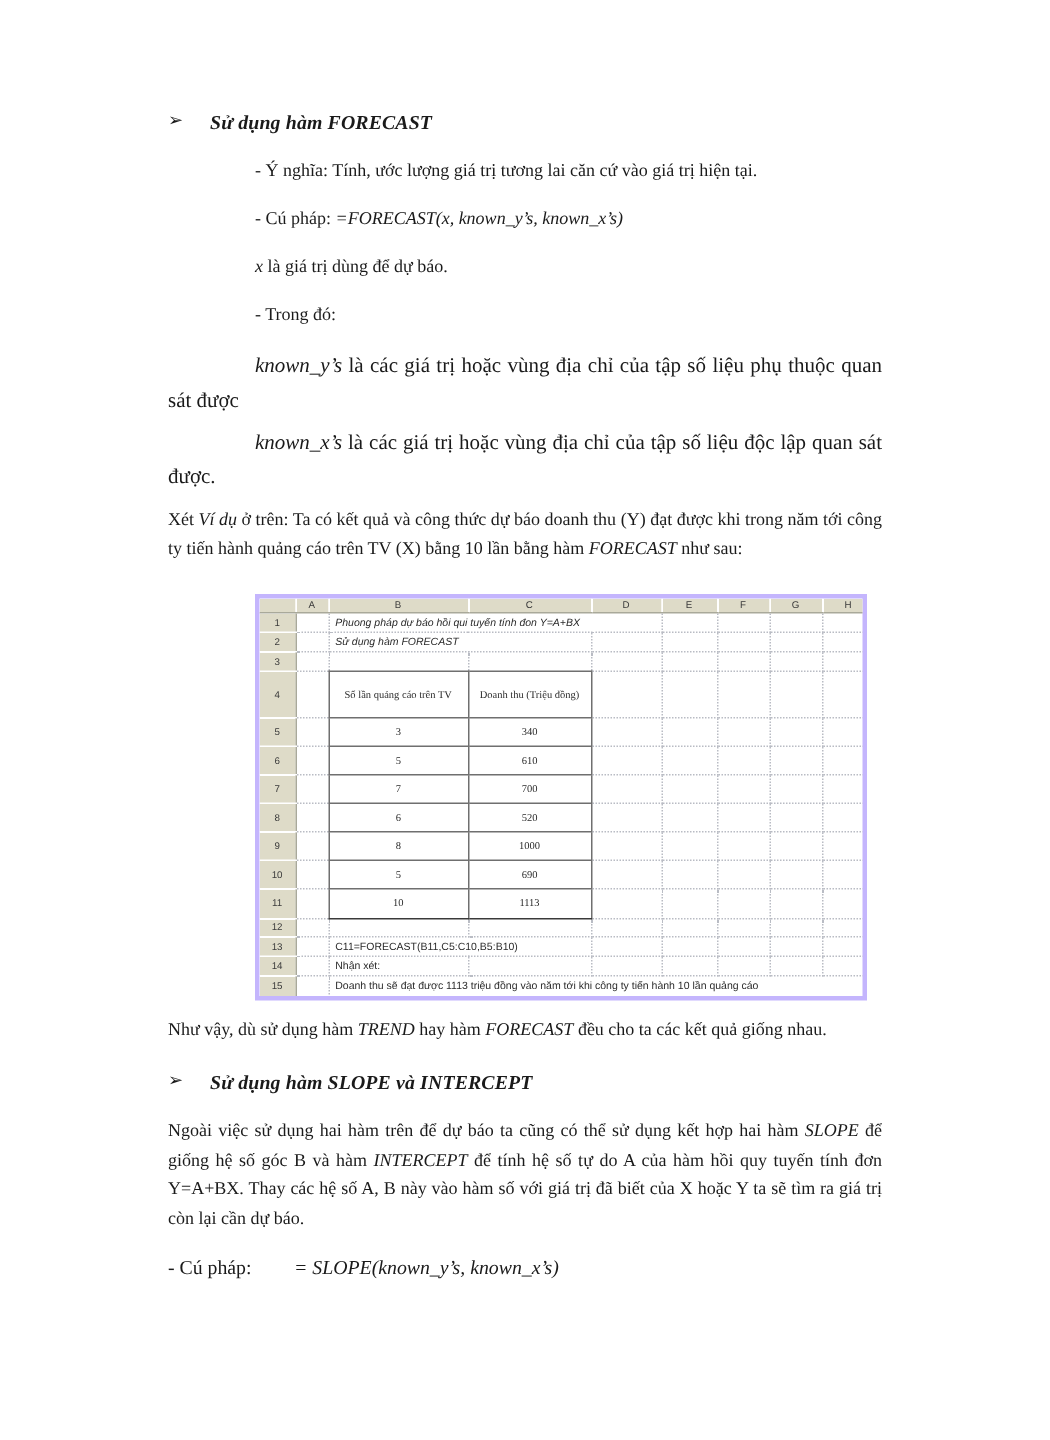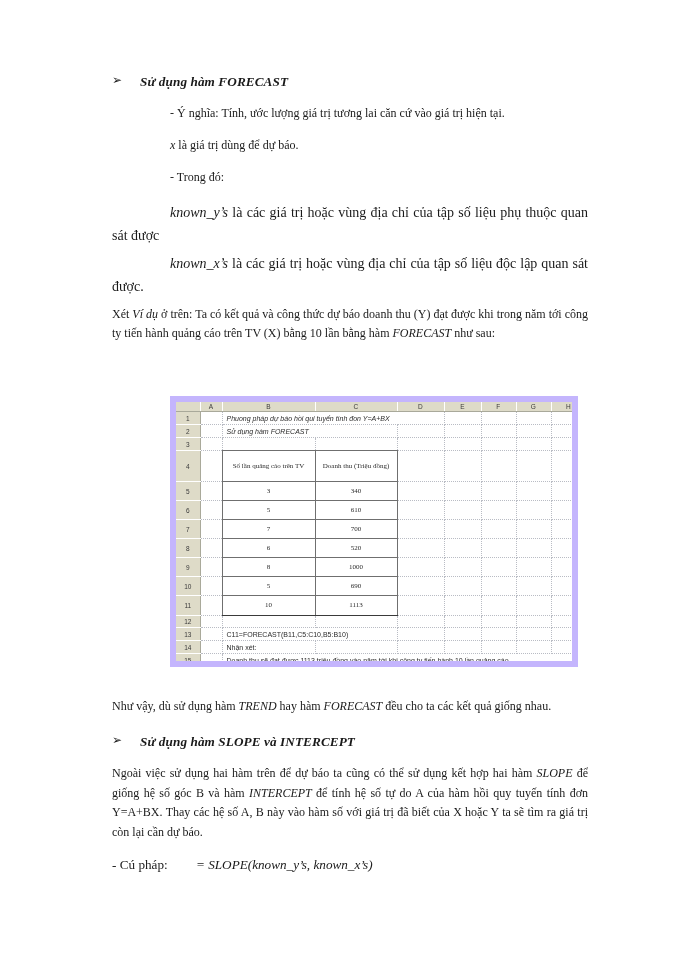--- a/index.html
+++ b/index.html
@@ -85,21 +85,21 @@
   .syntax-row.cont .label { visibility: hidden; }
 
   
   .excel {
     position: absolute;
     left: 170px;
     top: 396px;
     width: 408px;
     height: 271px;
     background: #ffffff;
-    border: 6px solid #c4b5fd;
+    border: 3px solid #c4b5fd;
     box-sizing: border-box;
     font-family: "Liberation Sans", "DejaVu Sans", sans-serif;
     overflow: hidden;
   }
   .excel table {
     border-collapse: collapse;
     table-layout: fixed;
     width: 406px;
   }
   .excel td, .excel th {
@@ -208,20 +208,24 @@
 
   <div class="content">
 
     <div class="bullet-head">
       <span class="marker">➢</span>
       <span>Sử dụng hàm FORECAST</span>
     </div>
 
     <div class="indent-line">- Ý nghĩa: Tính, ước lượng giá trị tương lai căn cứ vào giá trị hiện tại.</div>
 
+    <div class="indent-line">
+      <span>- Cú pháp:</span>
+      <span class="ital">=FORECAST(x,  known_y’s, known_x’s)</span>
+    </div>
 
     <div class="indent-line">
       <span class="ital">x</span><span> là giá trị dùng để dự báo.</span>
     </div>
 
     <div class="indent-line">- Trong đó:</div>
 
     <div class="indent-para">
       <span class="ital">known_y’s</span><span> là các giá trị hoặc vùng địa chỉ của tập số liệu phụ thuộc quan sát được</span>
     </div>
@@ -452,21 +456,21 @@
         <td></td>
         <td></td>
         <td></td>
         <td></td>
 
       </tr>
     </tbody>
       </table>
   </div>
 
-  <div class="content" style="top:697px;">
+  <div class="content" style="top:677px;">
 
     <div class="para">
       <span>Như vậy, dù sử dụng hàm </span><span class="ital">TREND</span><span> hay hàm </span><span class="ital">FORECAST</span><span> đều cho ta các kết quả giống nhau.</span>
     </div>
 
     <div class="bullet-head" style="margin-top:18px;margin-bottom:14px;">
       <span class="marker">➢</span>
       <span>Sử dụng hàm SLOPE và INTERCEPT</span>
     </div>
 

